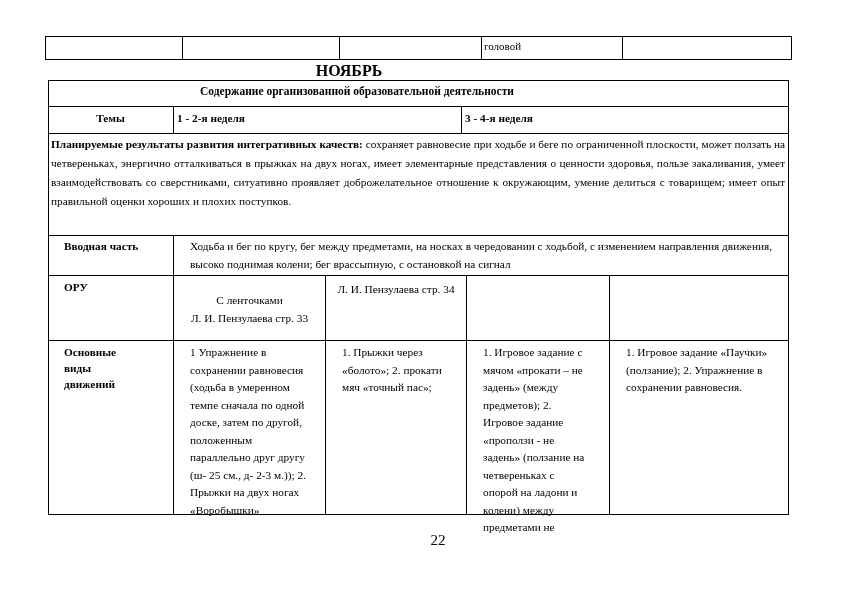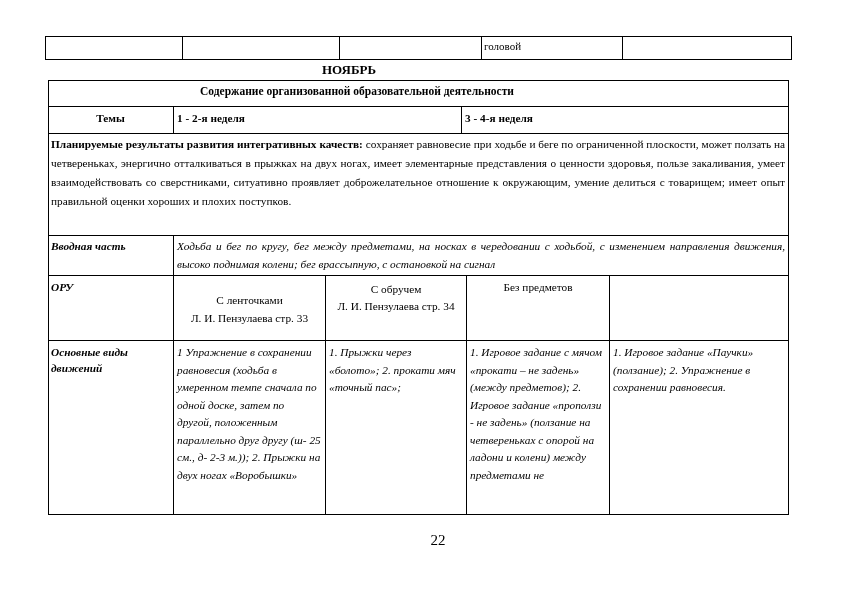--- a/index.html
+++ b/index.html
@@ -9,34 +9,34 @@
     color: #000; font-size: 11.3px;
   }
   .abs { position: absolute; box-sizing: border-box; }
   .bl { border-left: 1.4px solid #000; }
   .bt { border-top: 1.4px solid #000; }
   .br { border-right: 1.4px solid #000; }
   .bb { border-bottom: 1.4px solid #000; }
   .b { font-weight: bold; }
   .center { text-align: center; }
   .just { text-align: justify; }
-  .cell { padding: 1px 3px; line-height: 17.5px; font-style: italic; }
+  .cell { padding: 1px 16px; line-height: 17.5px; }
   .lh { line-height: 19px; }
 </style>
 </head>
 <body>
 
 <div class="abs bt bb bl br" style="left:45px; top:36px; width:747px; height:24px;"></div>
 <div class="abs bl" style="left:182px; top:36px; height:24px;"></div>
 <div class="abs bl" style="left:339px; top:36px; height:24px;"></div>
 <div class="abs bl" style="left:481px; top:36px; height:24px;"></div>
 <div class="abs bl" style="left:622px; top:36px; height:24px;"></div>
 <div class="abs" style="left:484px; top:40px; font-size:11px;">головой</div>
 
-<div class="abs b center" style="left:0; width:698px; top:62px; font-size:13px;">НОЯБРЬ</div>
+<div class="abs b center" style="left:0; width:698px; top:62px; font-size:16px;">НОЯБРЬ</div>
 
 <div class="abs bt bl br bb" style="left:48px; top:80px; width:741px; height:435px;"></div>
 
 <div class="abs b center" style="left:48px; width:618px; top:85px; font-size:11.5px;">Содержание организованной образовательной деятельности</div>
 <div class="abs bt" style="left:48px; width:741px; top:106px;"></div>
 
 <div class="abs b center" style="left:48px; width:125px; top:112px;">Темы</div>
 <div class="abs bl" style="left:173px; top:106px; height:27px;"></div>
 <div class="abs b" style="left:177px; top:112px;">1 - 2-я неделя</div>
 <div class="abs bl" style="left:461px; top:106px; height:27px;"></div>
@@ -57,25 +57,23 @@
 
 <div class="abs bl" style="left:325px; top:275px; height:240px;"></div>
 <div class="abs bl" style="left:466px; top:275px; height:240px;"></div>
 <div class="abs bl" style="left:609px; top:275px; height:240px;"></div>
 
 <div class="abs center" style="left:174px; width:151px; top:291px; line-height:18px;">
   <div>С ленточками</div>
   <div>Л. И. Пензулаева стр. 33</div>
 </div>
 <div class="abs center" style="left:330px; width:132px; top:281px; line-height:17px;">
-  <div>С обручем</div>
   <div>Л. И. Пензулаева стр. 34</div>
 </div>
 <div class="abs center" style="left:470px; width:136px; top:279px; line-height:17px;">
-  <div>Без предметов</div>
 </div>
 <div class="abs center" style="left:610px; width:179px; top:291px; line-height:18px;">
 </div>
 <div class="abs bt" style="left:48px; width:741px; top:340px;"></div>
 
 <div class="abs b cell" style="left:48px; width:110px; top:343px; line-height:16px;">Основные виды движений</div>
 <div class="abs cell" style="left:174px; width:150px; top:343px;">1 Упражнение в сохранении равновесия (ходьба в умеренном темпе сначала по одной доске, затем по другой, положенным параллельно друг другу (ш- 25 см., д- 2-3 м.)); 2. Прыжки на двух ногах «Воробышки»</div>
 <div class="abs cell" style="left:326px; width:138px; top:343px;">1. Прыжки через «болото»; 2. прокати мяч «точный пас»;</div>
 <div class="abs cell" style="left:467px; width:141px; top:343px;">1. Игровое задание с мячом «прокати – не задень» (между предметов); 2. Игровое задание «проползи - не задень» (ползание на четвереньках с опорой на ладони и колени) между предметами не</div>
 <div class="abs cell" style="left:610px; width:178px; top:343px;">1. Игровое задание «Паучки» (ползание); 2. Упражнение в сохранении равновесия.</div>

